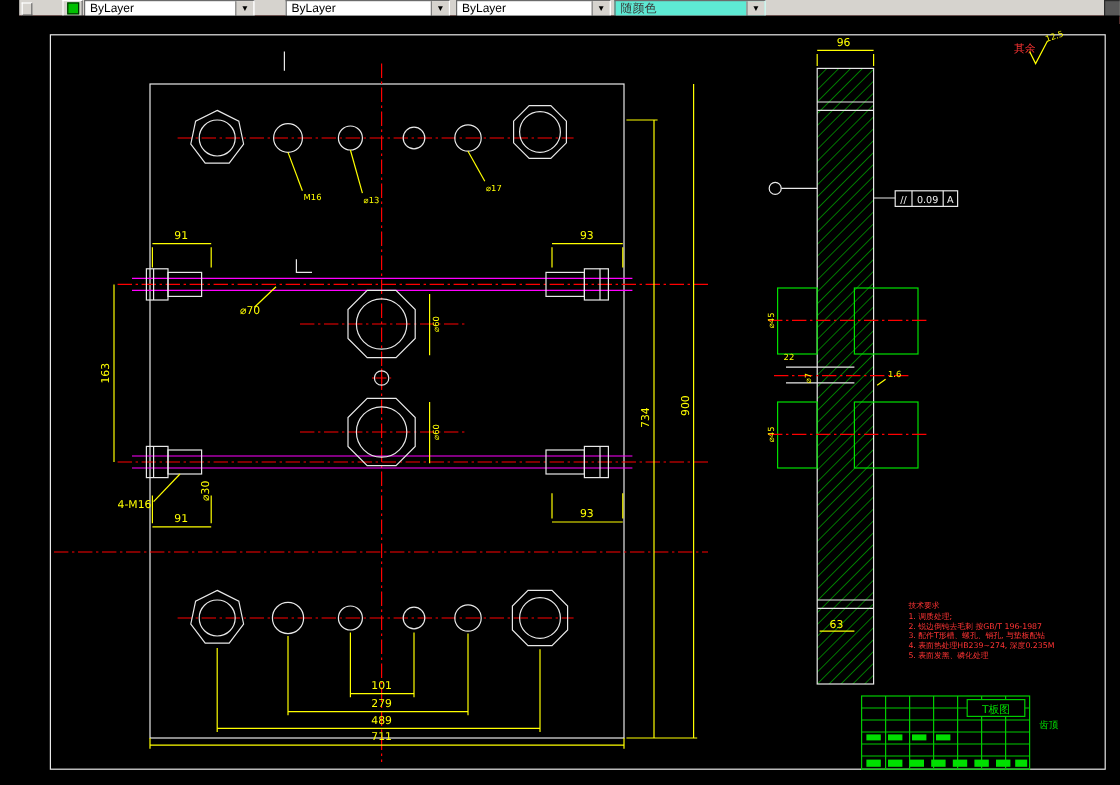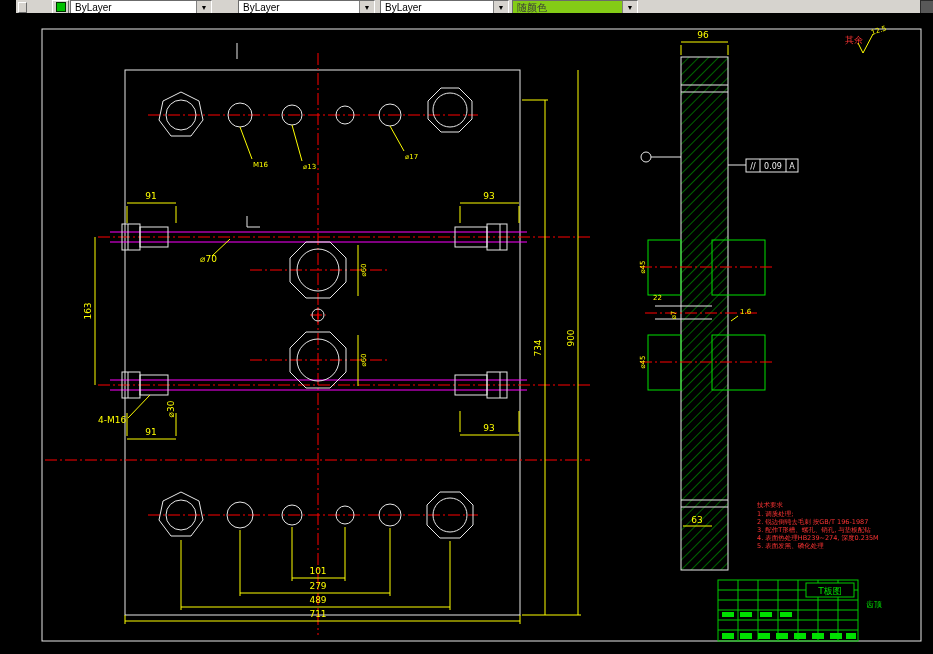--- a/index.html
+++ b/index.html
@@ -13,21 +13,21 @@
   .tool-btn{position:absolute;top:0;width:15px;height:12px;background:#d6d3ce;
             border:1px solid;border-color:#fff #6b6b6b #6b6b6b #fff;
             display:flex;align-items:center;justify-content:center;}
   .swatch{width:8px;height:8px;background:#00c000;border:1px solid #003000;}
   .combo{position:absolute;top:0;height:12px;background:#fff;
          border:1px solid;border-color:#6b6b6b #fff #fff #6b6b6b;
          display:flex;align-items:center;font-size:10px;color:#000;}
   .combo .lbl{flex:1;padding-left:4px;white-space:nowrap;overflow:hidden;line-height:11px;}
   .combo .arrow{width:14px;height:100%;background:#d6d3ce;border-left:1px solid #808080;
                 display:flex;align-items:center;justify-content:center;font-size:7px;color:#000;}
-  .combo.disabled{background:#84cc16;color:#3a3a3a;}
+  .combo.disabled{background:#5eead4;color:#3a3a3a;}
   .dark-btn{position:absolute;top:0;left:904px;width:25px;height:12px;background:#585858;
             border:1px solid #2a2a2a;}
   
   .canvas{position:absolute;left:0;top:13px;width:933px;height:641px;background:#000;}
   svg text{font-family:"DejaVu Sans","Liberation Sans",sans-serif;}
   .dim{fill:#ffff00;font-size:9px;}
   .dimsm{fill:#ffff00;font-size:7px;}
   .wtxt{fill:#f0f0f0;font-size:8px;}
   .rnote{fill:#ff3434;font-size:6.5px;}
   .gtxt{fill:#00e000;font-size:9px;}

